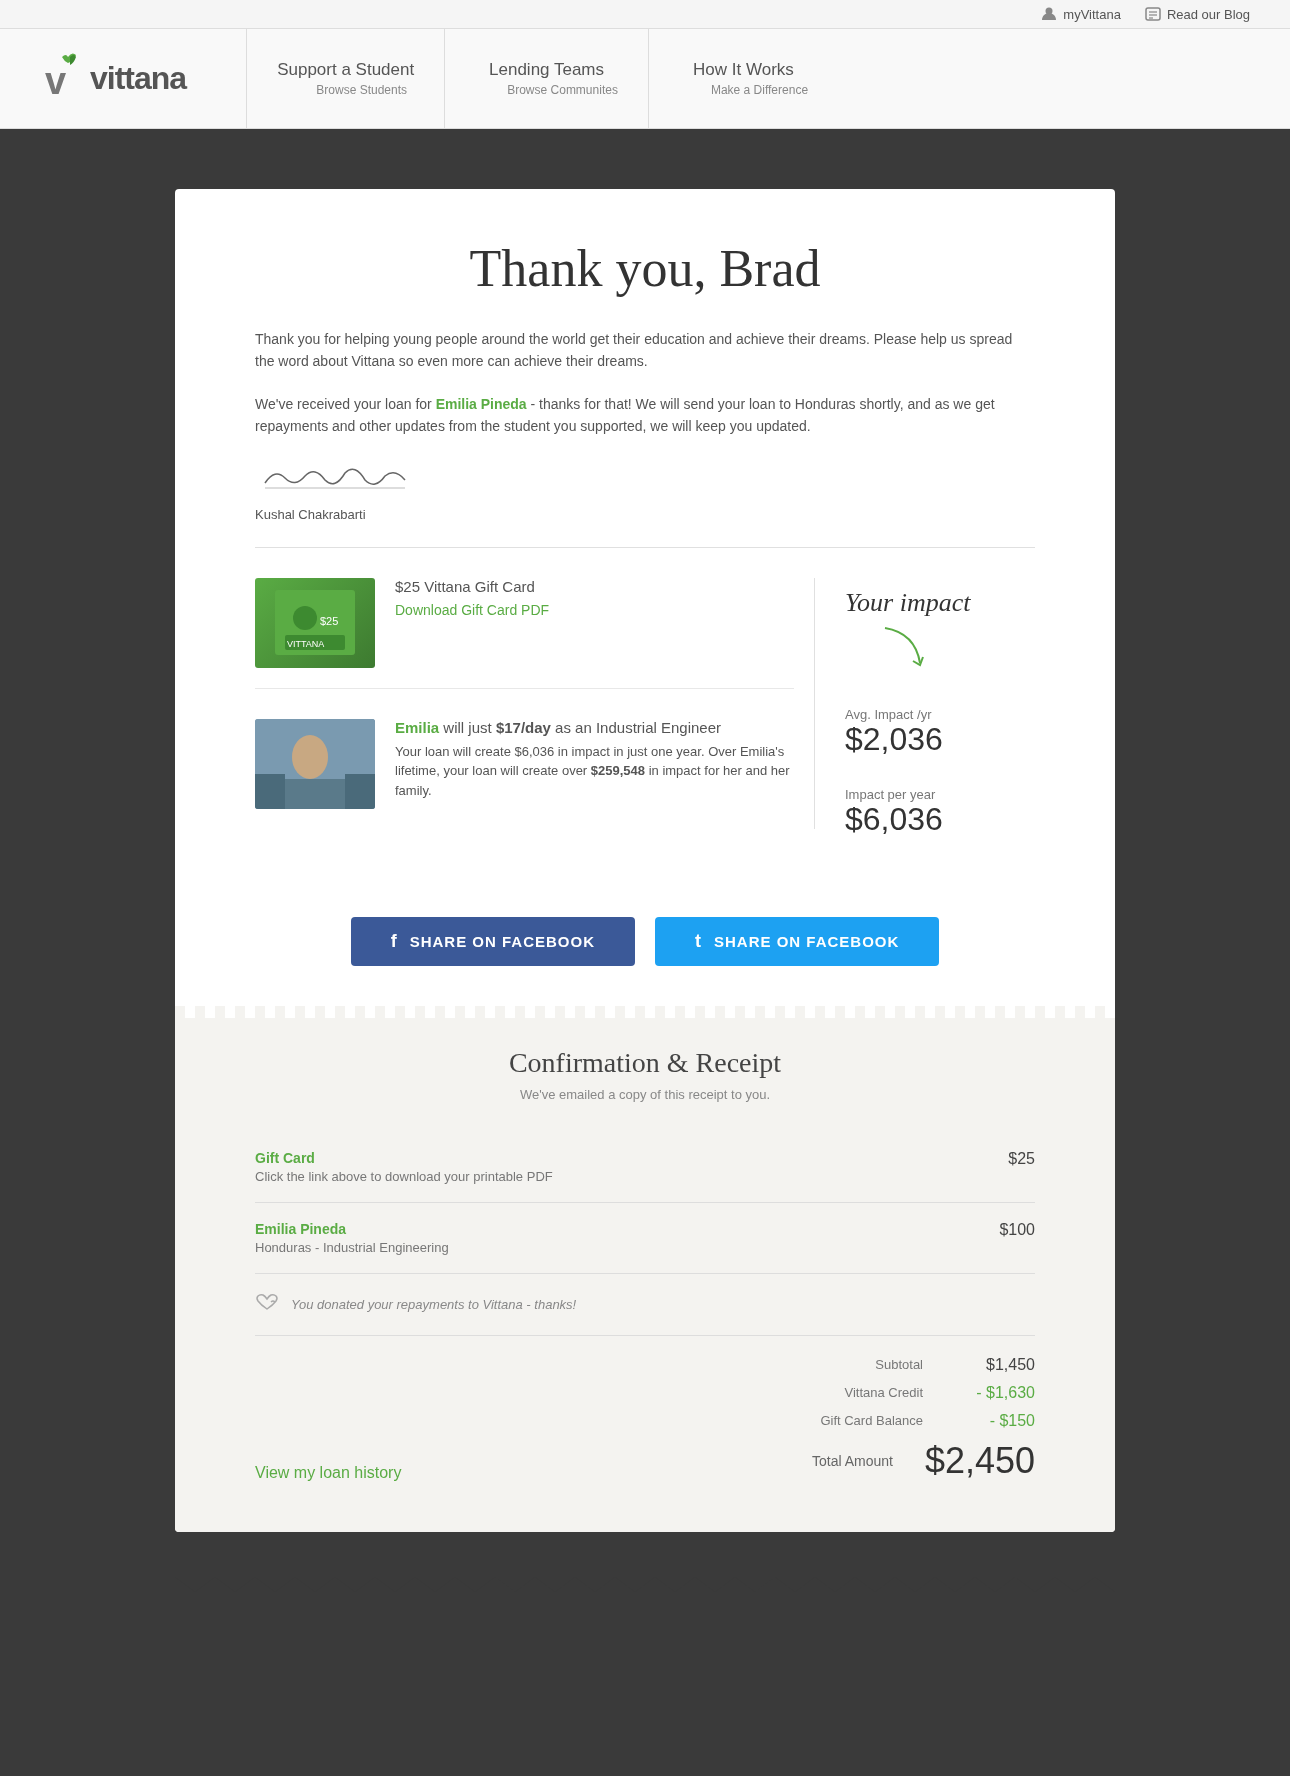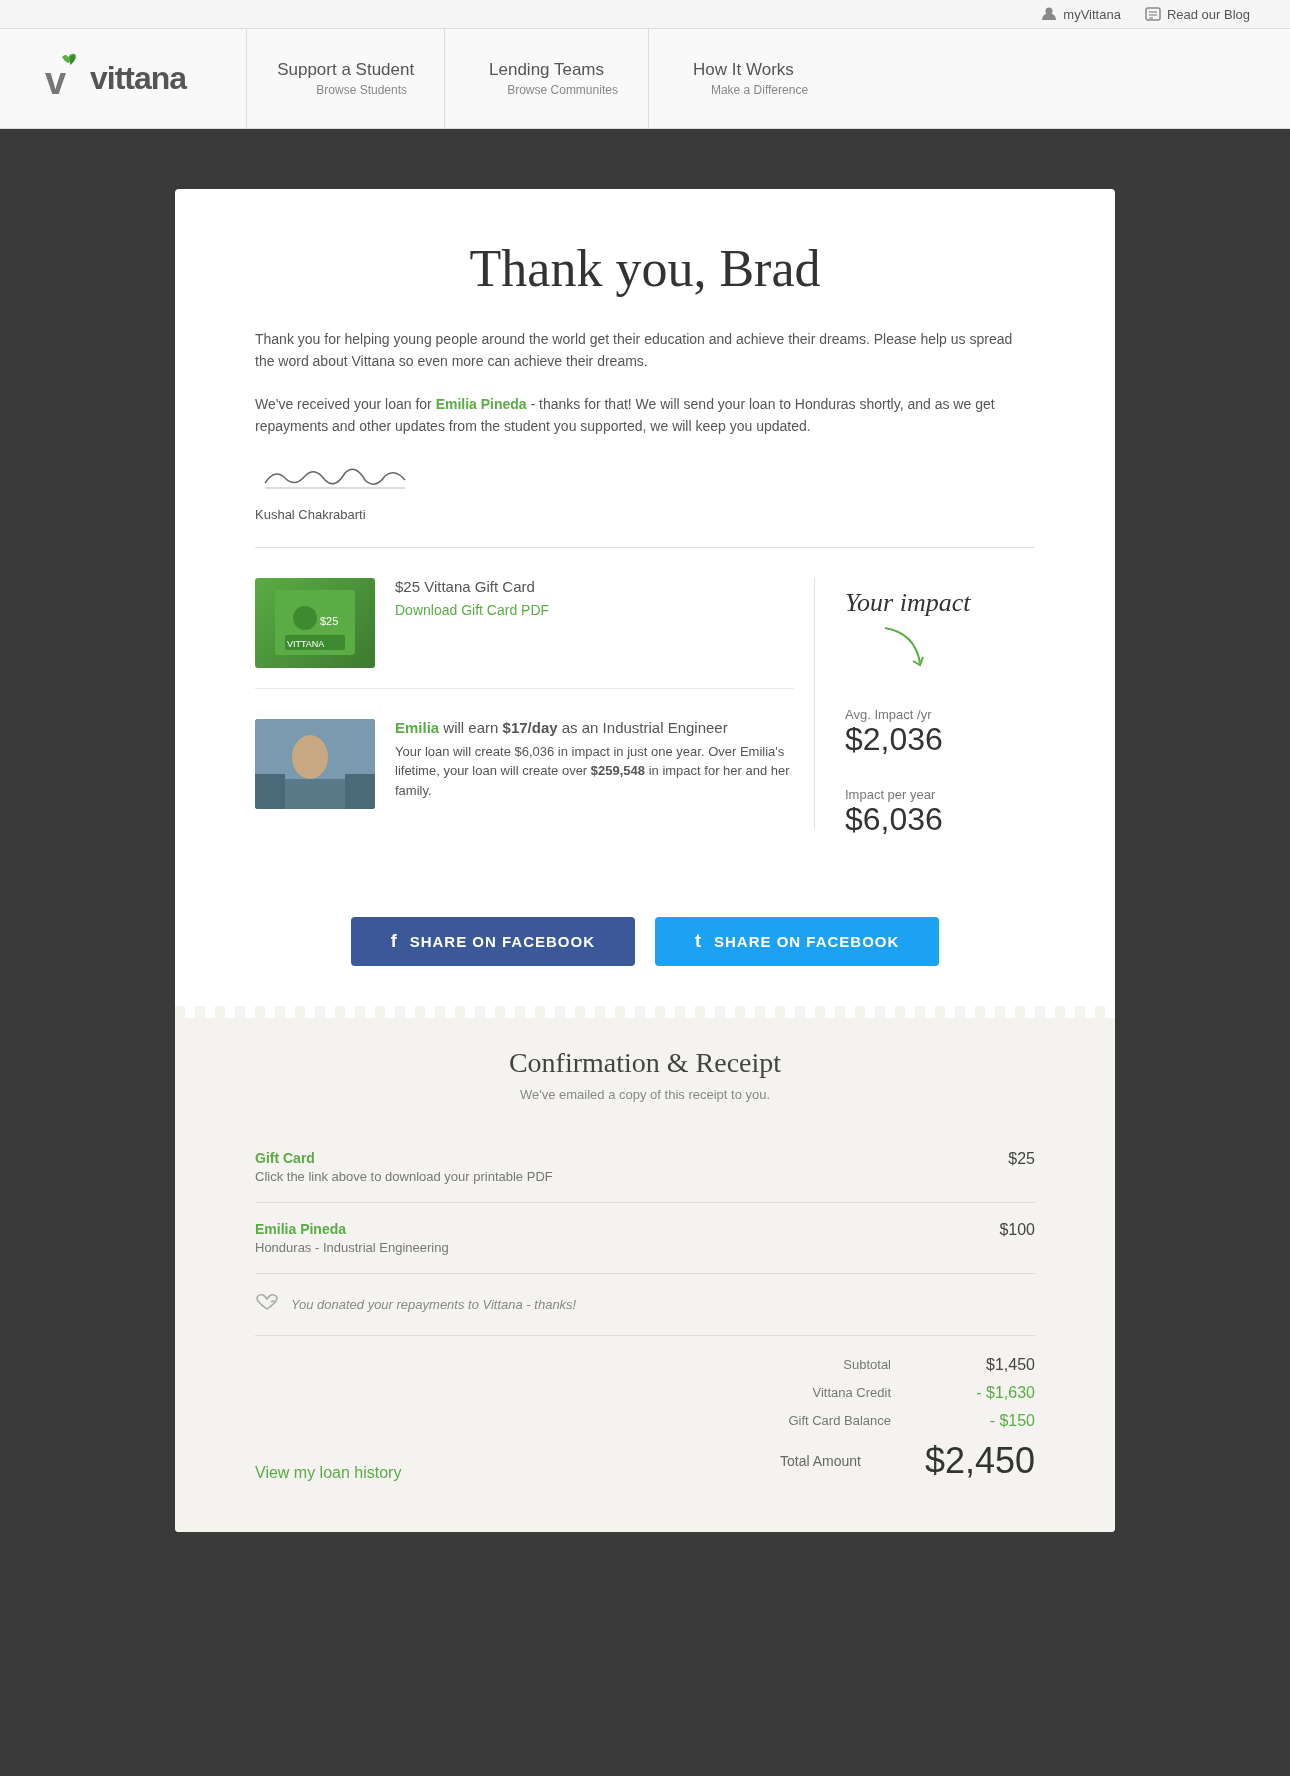--- a/index.html
+++ b/index.html
@@ -308,21 +308,21 @@
       font-style: italic;
     }
     .totals-area {
       margin-top: 20px;
     }
     .total-row {
       display: flex;
       justify-content: flex-end;
       align-items: center;
       margin-bottom: 10px;
-      gap: 64px;
+      gap: 32px;
     }
     .total-label {
       font-size: 13px;
       color: #777;
       min-width: 140px;
       text-align: right;
     }
     .total-value {
       font-size: 16px;
       color: #444;
@@ -453,21 +453,21 @@
               <svg width="120" height="90" viewBox="0 0 120 90">
                 <rect width="120" height="90" fill="#7a9ab0"></rect>
                 <ellipse cx="55" cy="38" rx="18" ry="22" fill="#c8a882"></ellipse>
                 <rect x="20" y="60" width="70" height="30" fill="#5a7a8a"></rect>
                 <rect x="0" y="55" width="30" height="35" fill="#4a6a7a"></rect>
                 <rect x="90" y="55" width="30" height="35" fill="#4a6a7a"></rect>
               </svg>
             </div>
             <div class="card-info">
               <div class="card-title">
-                <span class="highlight-name">Emilia</span><span> will earn </span><strong>$17/day</strong><span> as an Industrial Engineer</span>
+                <span class="highlight-name">Emilia</span><span> will just </span><strong>$17/day</strong><span> as an Industrial Engineer</span>
               </div>
               <div class="card-desc">
                 <span>Your loan will create $6,036 in impact in just one year. Over Emilia's lifetime, your loan will create over </span><strong>$259,548</strong><span> in impact for her and her family.</span>
               </div>
             </div>
           </div>
 
         </div>
 
         <div class="impact-right">

